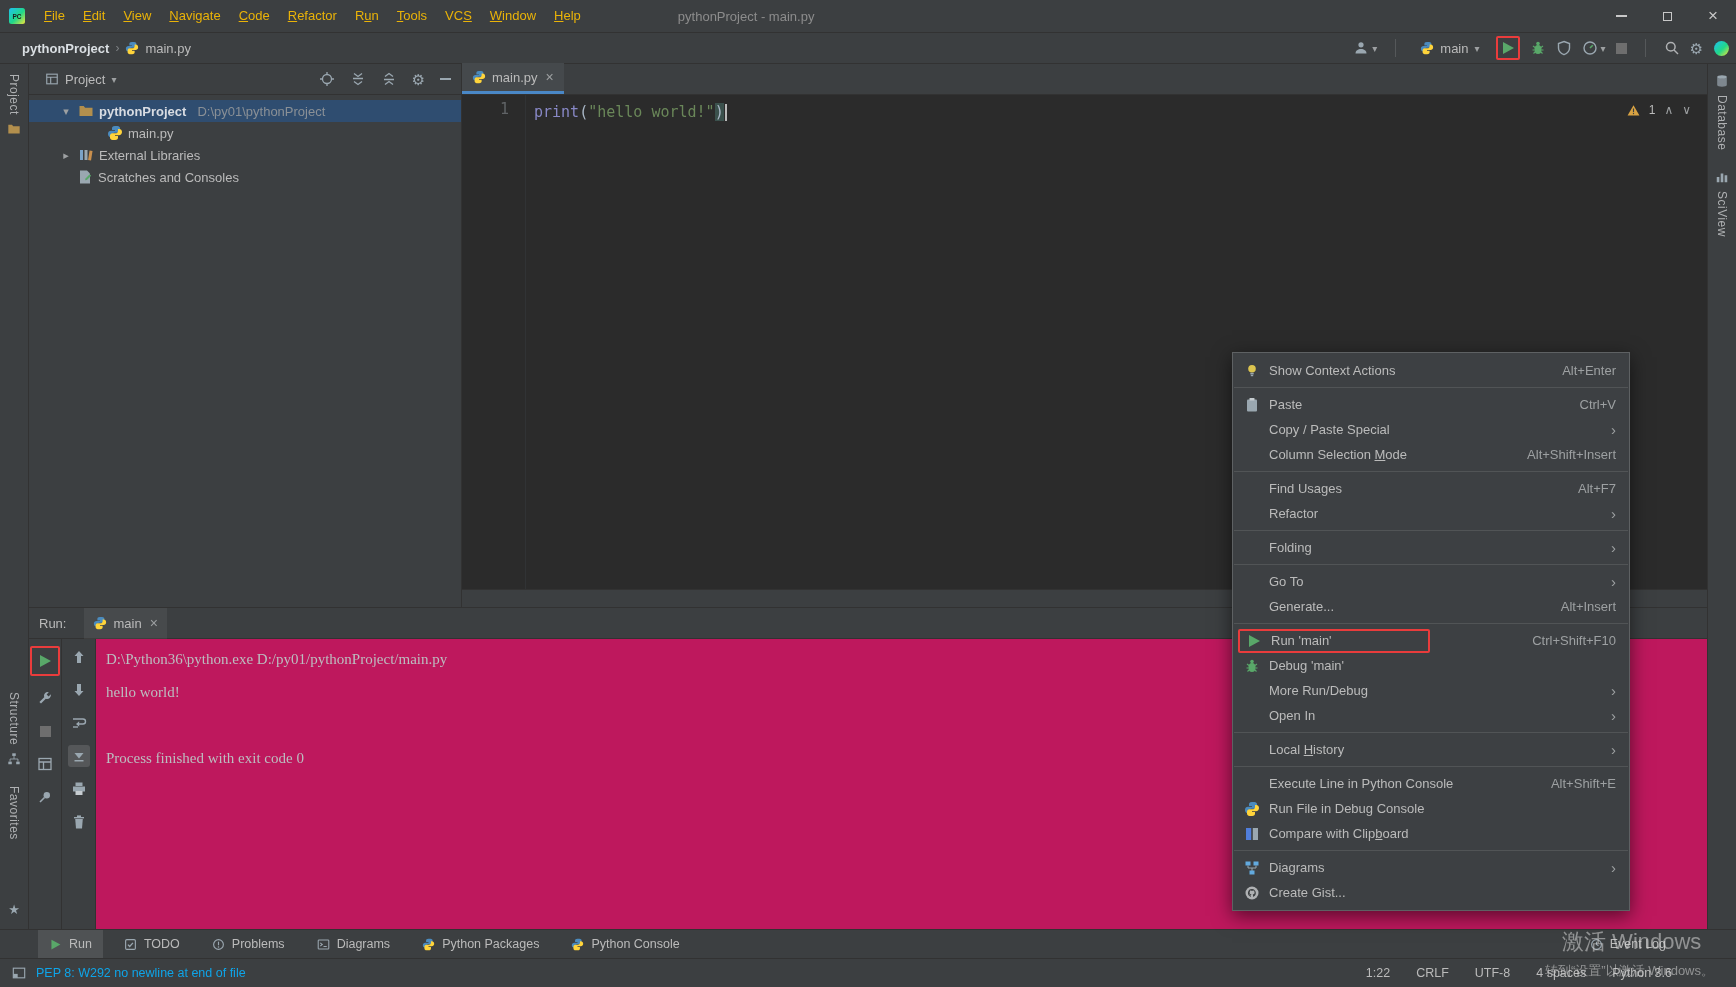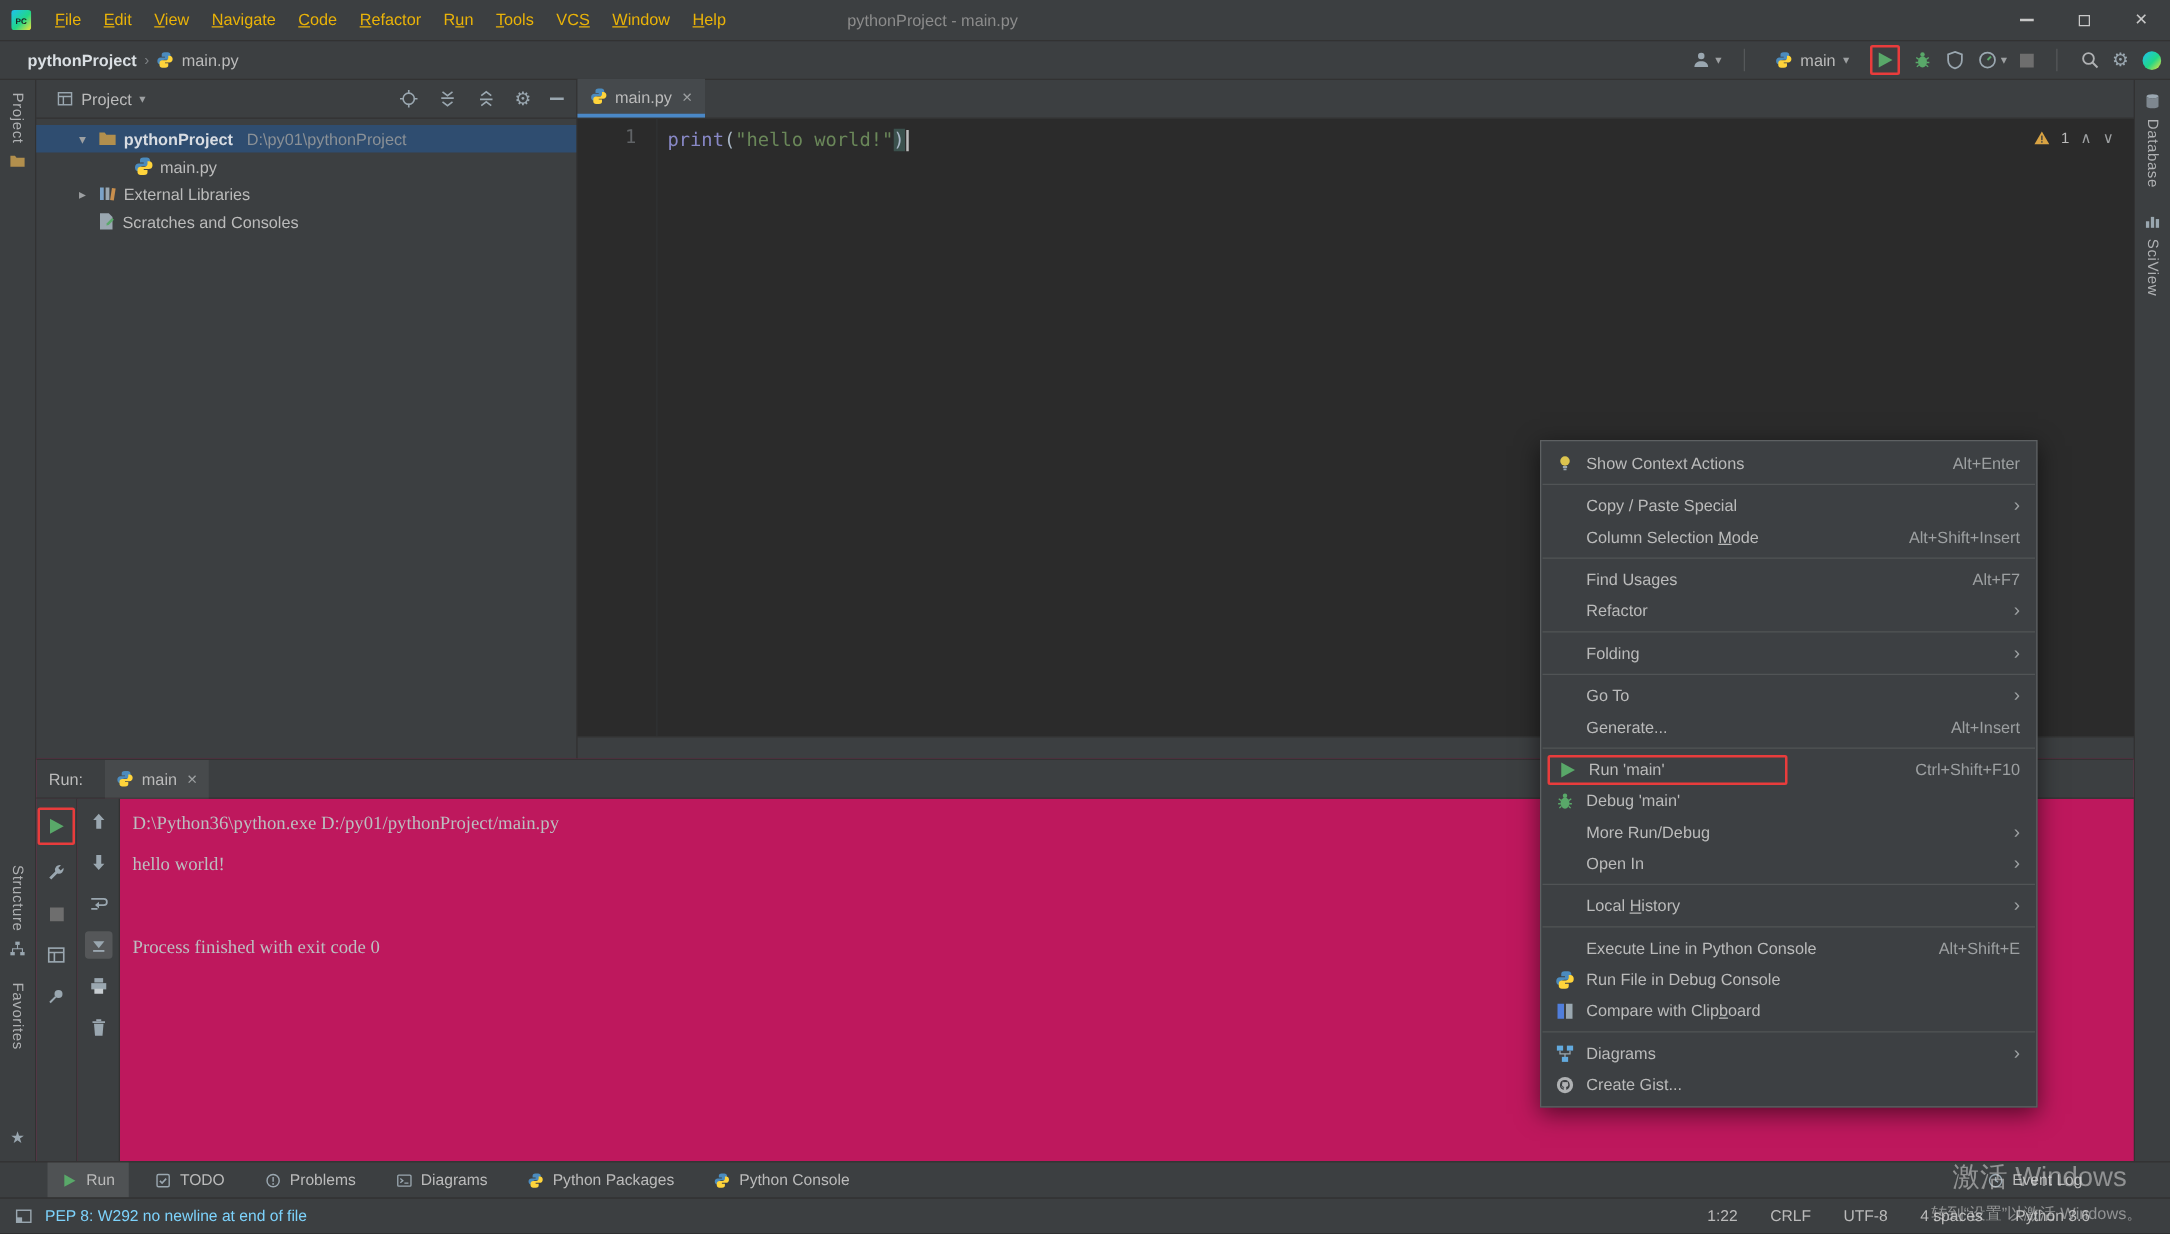--- a/index.html
+++ b/index.html
@@ -109,21 +109,21 @@
 
   
   .bottombar { position:absolute; left:0; top:929px; width:1736px; height:29px; background:#3c3f41; border-top:1px solid #323232; display:flex; align-items:center; padding-left:38px; font-size:12.5px; }
   .bb-tab { display:flex; align-items:center; gap:7px; padding:0 11px; height:100%; color:#bbbbbb; cursor:default; }
   .bb-tab.active { background:rgba(255,255,255,0.1); }
   .bb-gap { width:10px; }
   .bb-right { margin-left:auto; margin-right:70px; display:flex; align-items:center; gap:7px; color:#bbbbbb; }
 
   
   .statusbar { position:absolute; left:0; top:958px; width:1736px; height:29px; background:#3c3f41; border-top:1px solid #323232; display:flex; align-items:center; padding:0 12px; font-size:12.5px; }
-  .sb-msg { margin-left:10px; color:#7dd3fc; }
+  .sb-msg { margin-left:10px; color:#0ea5e9; }
   .sb-right { margin-left:auto; display:flex; align-items:center; gap:26px; margin-right:52px; color:#bbbbbb; }
 
   
   .watermark { position:absolute; z-index:60; pointer-events:none; color:rgba(215,215,215,0.55); }
   .wm1 { position:absolute; left:1562px; top:927px; font-size:22px; width:300px; }
   .wm2 { position:absolute; left:1545px; top:962px; font-size:13px; width:300px; }
 </style>
 </head>
 <body>
 
@@ -671,20 +671,29 @@
       <span class="cm-ic">
           <svg class="ic16">
             <use href="#i-bulb"></use>
           </svg>
         </span>
       <span class="cm-label">Show Context Actions</span>
       <span class="cm-right">Alt+Enter</span>
     </div>
     <div class="cm-sep"></div>
     <div class="cm-item">
+      <span class="cm-ic">
+          <svg class="ic16">
+            <use href="#i-paste"></use>
+          </svg>
+        </span>
+      <span class="cm-label">Paste</span>
+      <span class="cm-right">Ctrl+V</span>
+    </div>
+    <div class="cm-item">
       <span class="cm-ic"></span>
       <span class="cm-label">Copy / Paste Special</span>
       <span class="cm-sub">›</span>
     </div>
     <div class="cm-item">
       <span class="cm-ic"></span>
       <span class="cm-label">Column Selection <u>M</u>ode</span>
       <span class="cm-right">Alt+Shift+Insert</span>
     </div>
     <div class="cm-sep"></div>

